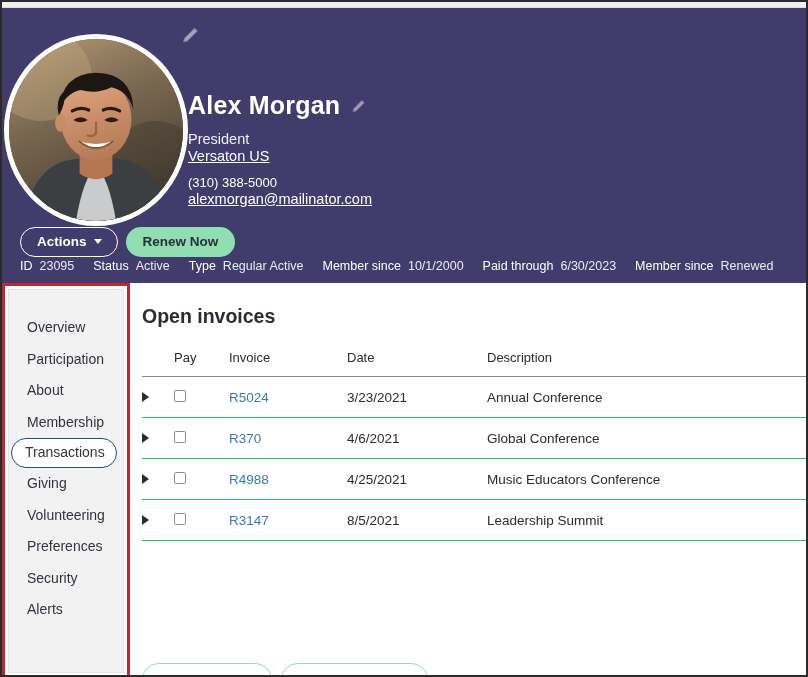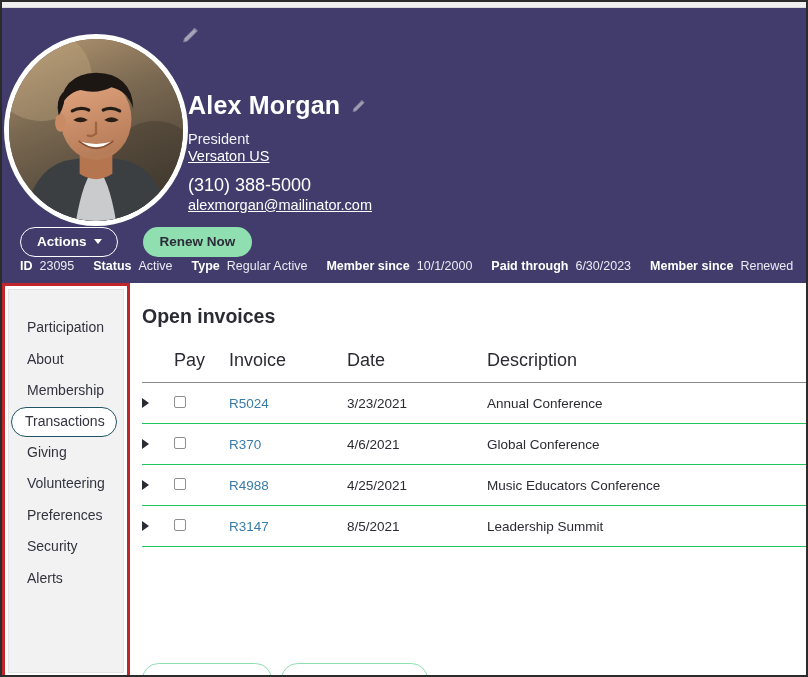--- a/index.html
+++ b/index.html
@@ -100,33 +100,33 @@
     color: #f2f1f7;
   }
   .org-link, .email-link {
     display: inline-block;
     font-size: 14.5px;
     color: #ffffff;
     text-decoration: underline;
     cursor: pointer;
   }
   .phone {
-    font-size: 18px;
+    font-size: 13px;
     margin-top: 10px;
     color: #ffffff;
   }
 
   
   .hero-actions {
     position: absolute;
     left: 18px;
     top: 219px;
     display: flex;
     align-items: center;
-    gap: 25px;
+    gap: 8px;
   }
   .btn-actions {
     border: 1.6px solid #ffffff;
     border-radius: 18px;
     background: transparent;
     color: #ffffff;
     font-size: 13.5px;
     font-weight: bold;
     padding: 7px 15px 7px 16px;
     font-family: inherit;
@@ -160,21 +160,21 @@
   .hero-meta {
     position: absolute;
     left: 18px;
     bottom: 10px;
     display: flex;
     align-items: baseline;
     font-size: 12.5px;
     color: #ffffff;
     white-space: nowrap;
   }
-  .meta-k { font-weight: bold; margin-right: 7px; }
+  .meta-k { font-weight: normal; margin-right: 7px; }
   .meta-v { margin-right: 19px; color: #eceaf4; }
   .meta-v:last-child { margin-right: 0; }
 
   
   .content {
     display: flex;
     height: 396px;
     background: #ffffff;
   }
 
@@ -232,21 +232,21 @@
 
   table.invoices {
     width: 100%;
     border-collapse: collapse;
     font-size: 13.5px;
   }
   table.invoices th {
     text-align: left;
     font-weight: normal;
     color: #2b2b33;
-    font-size: 18px;
+    font-size: 13px;
     padding: 0 0 11px 0;
     border-bottom: 1.4px solid #8a8a8a;
   }
   table.invoices td {
     padding: 12.5px 0;
     border-bottom: 1px solid #22c55e;
     color: #2b2b33;
     vertical-align: middle;
   }
   .col-expand { width: 32px; }
@@ -399,20 +399,21 @@
       <span class="meta-v">6/30/2023</span>
       <span class="meta-k">Member since</span>
       <span class="meta-v">Renewed</span>
     </div>
   </div>
 
   <div class="content">
 
     <div class="sidebar-annot">
       <div class="sidebar">
+        <div class="nav-item">Overview</div>
         <div class="nav-item">Participation</div>
         <div class="nav-item">About</div>
         <div class="nav-item">Membership</div>
         <div class="nav-item active">Transactions</div>
         <div class="nav-item">Giving</div>
         <div class="nav-item">Volunteering</div>
         <div class="nav-item">Preferences</div>
         <div class="nav-item">Security</div>
         <div class="nav-item">Alerts</div>
       </div>

